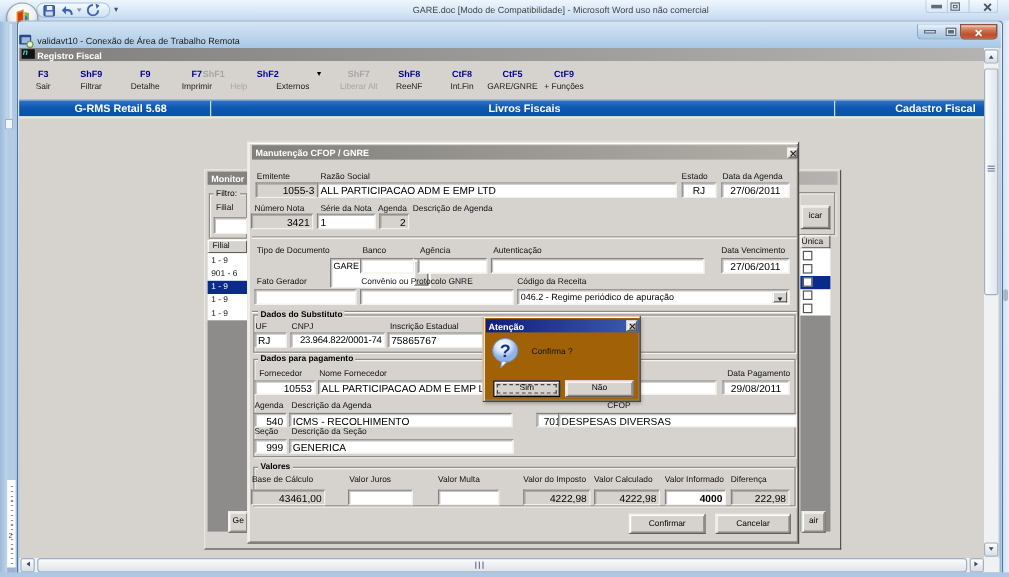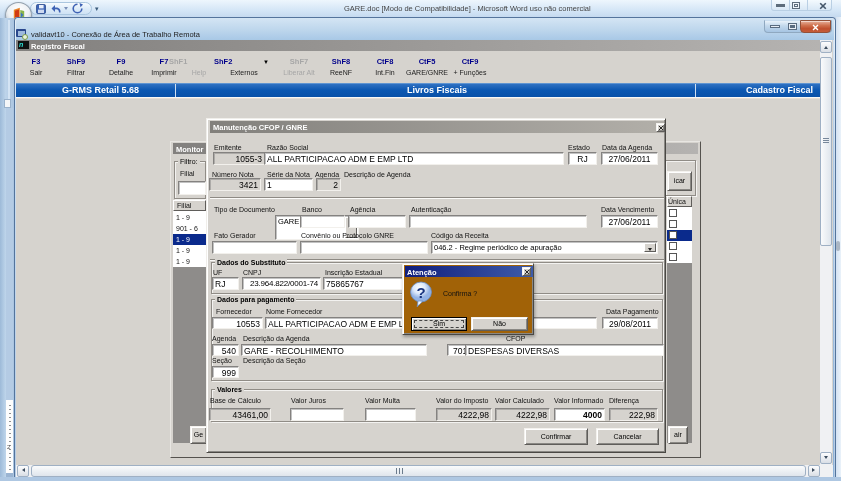--- a/index.html
+++ b/index.html
@@ -228,26 +228,27 @@
   <div class="lbl" style="left:9px;top:189px;">Fornecedor</div>
   <div class="lbl" style="left:59px;top:189px;">Nome Fornecedor</div>
   <div class="lbl" style="left:399px;top:189px;">Data Pagamento</div>
   <div class="fld rt" style="left:5px;top:198px;width:51px;height:12px;">10553</div>
   <div class="fld" style="left:58px;top:198px;width:332px;height:12px;">ALL PARTICIPACAO ADM E EMP LTD</div>
   <div class="fld" style="left:395px;top:198px;width:56px;height:12px;text-align:center;">29/08/2011</div>
   <div class="lbl" style="left:5px;top:216px;">Agenda</div>
   <div class="lbl" style="left:36px;top:216px;">Descrição da Agenda</div>
   <div class="lbl" style="left:299px;top:216px;">CFOP</div>
   <div class="fld rt" style="left:5px;top:225px;width:27px;height:12px;">540</div>
-  <div class="fld" style="left:34px;top:225px;width:186px;height:12px;">GARE - RECOLHIMENTO</div>
+  <div class="fld" style="left:34px;top:225px;width:186px;height:12px;">ICMS - RECOLHIMENTO</div>
   <div class="fld rt" style="left:240px;top:225px;width:28px;height:12px;">7010</div>
   <div class="fld" style="left:258px;top:225px;width:199px;height:12px;">DESPESAS DIVERSAS</div>
   <div class="lbl" style="left:5px;top:238px;">Seção</div>
   <div class="lbl" style="left:36px;top:238px;">Descrição da Seção</div>
   <div class="fld rt" style="left:5px;top:247px;width:27px;height:12px;">999</div>
+  <div class="fld" style="left:34px;top:247px;width:187px;height:12px;">GENERICA</div>
 
   <div class="grp" style="left:4px;top:270px;width:452px;height:33px;"></div>
   <div class="grplbl" style="left:8px;top:267px;">Valores</div>
   <div class="lbl" style="left:3px;top:278px;">Base de Cálculo</div>
   <div class="lbl" style="left:84px;top:278px;">Valor Juros</div>
   <div class="lbl" style="left:158px;top:278px;">Valor Multa</div>
   <div class="lbl" style="left:229px;top:278px;">Valor do Imposto</div>
   <div class="lbl" style="left:288px;top:278px;">Valor Calculado</div>
   <div class="lbl" style="left:347px;top:278px;">Valor Informado</div>
   <div class="lbl" style="left:402px;top:278px;">Diferença</div>

